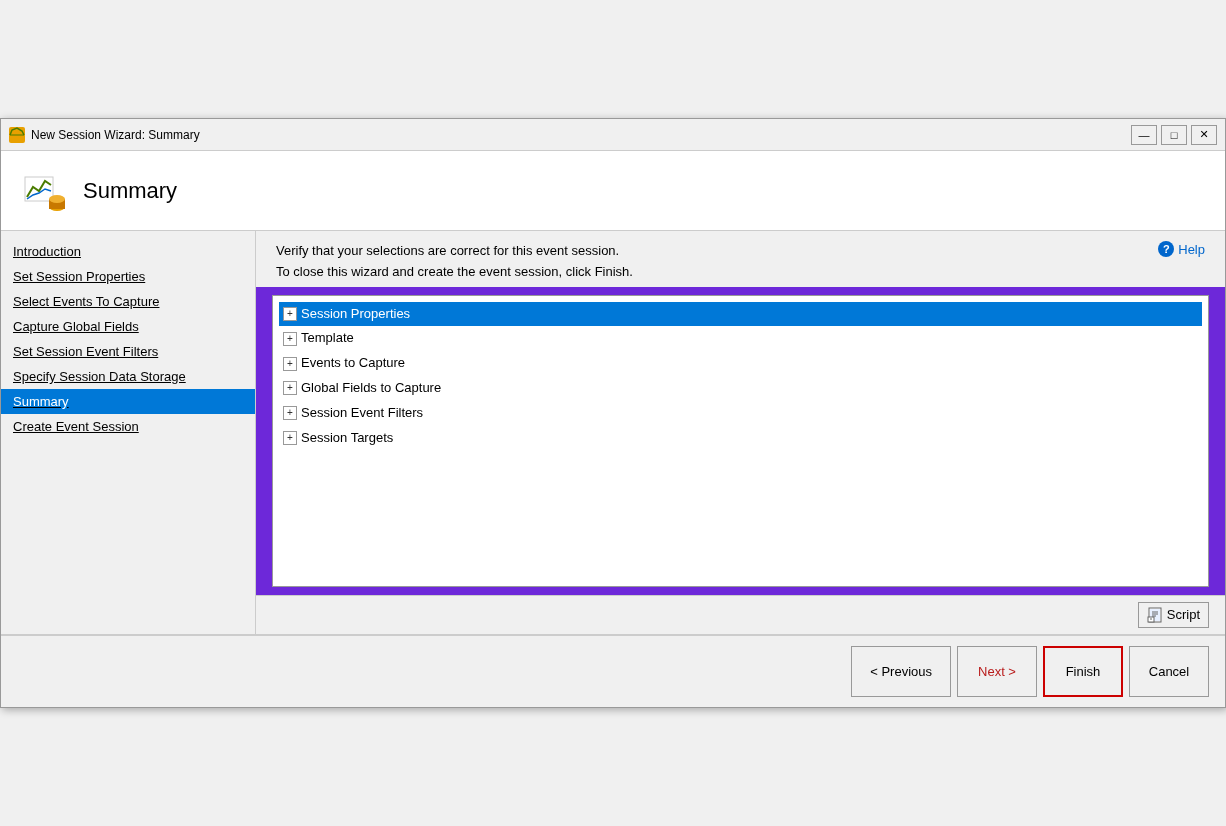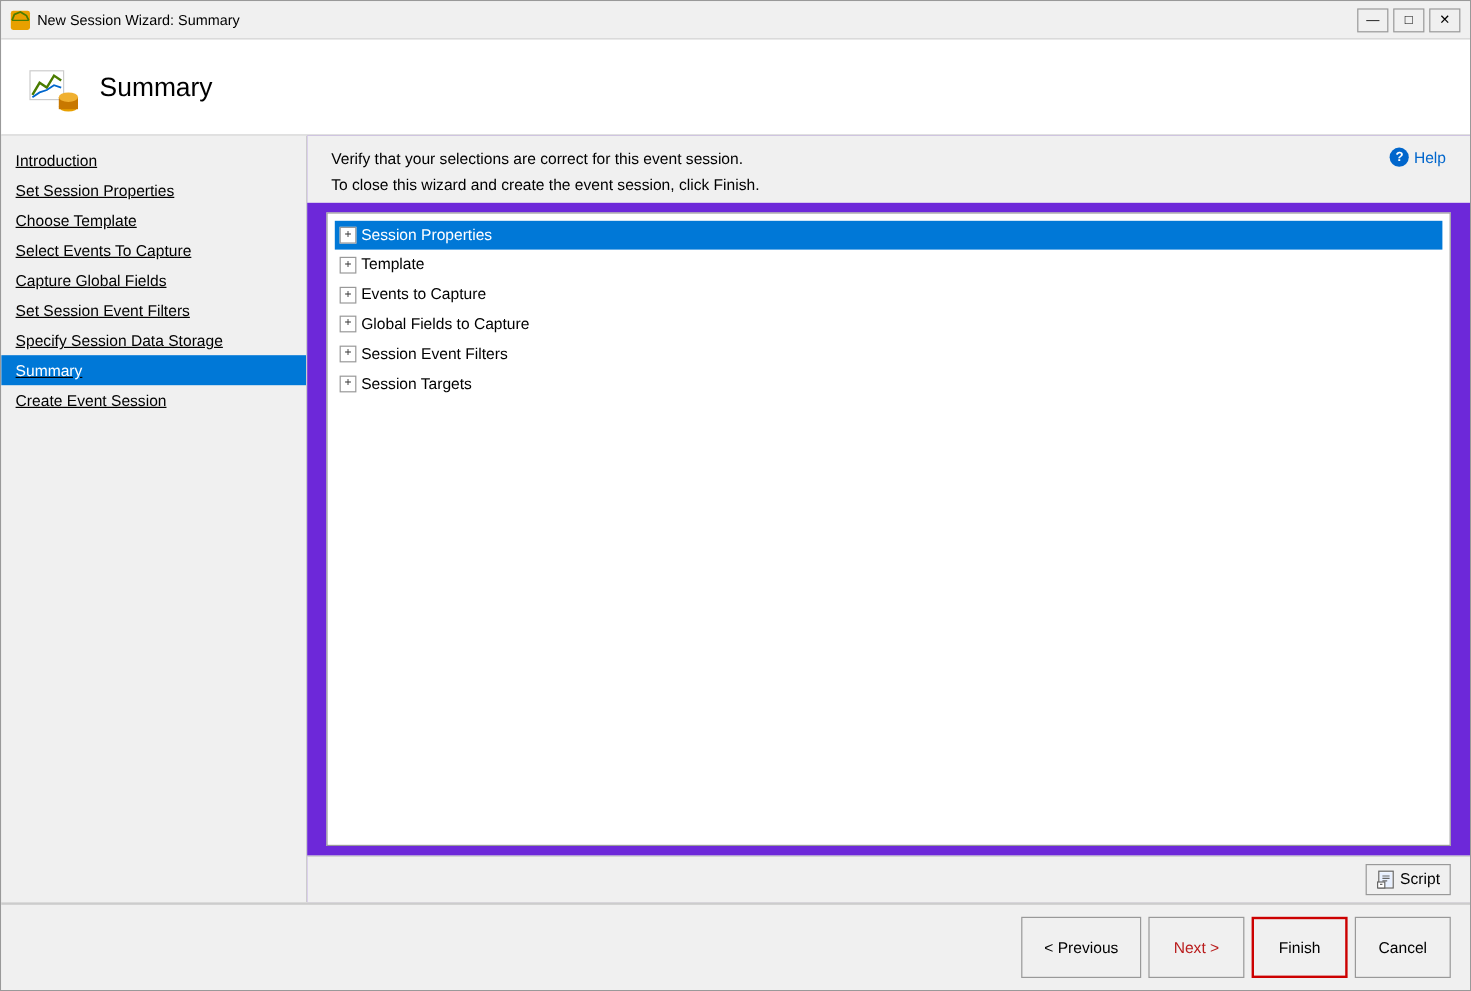--- a/index.html
+++ b/index.html
@@ -9,21 +9,21 @@
       background: #f0f0f0;
       display: flex;
       justify-content: center;
       align-items: center;
       width: 1226px;
       height: 826px;
       overflow: hidden;
     }
     .window {
       width: 1226px;
-      height: 826px;
+      height: 590px;
       background: #f0f0f0;
       border: 1px solid #999;
       display: flex;
       flex-direction: column;
       box-shadow: 2px 2px 8px rgba(0,0,0,0.3);
     }
     .title-bar {
       background: #f0f0f0;
       height: 32px;
       display: flex;
@@ -274,21 +274,20 @@
     </div>
     <h1 class="header-title">Summary</h1>
   </div>
 
   <div class="main-content">
 
     <div class="sidebar">
 
     <div class="sidebar-item">Introduction</div>
         <div class="sidebar-item">Set Session Properties</div>
-        <div class="sidebar-item">Choose Template</div>
         <div class="sidebar-item">Select Events To Capture</div>
         <div class="sidebar-item">Capture Global Fields</div>
         <div class="sidebar-item">Set Session Event Filters</div>
         <div class="sidebar-item">Specify Session Data Storage</div>
         <div class="sidebar-item active">Summary</div>
         <div class="sidebar-item">Create Event Session</div>
       </div>
 
     <div class="content-area">
       <div class="content-top">

